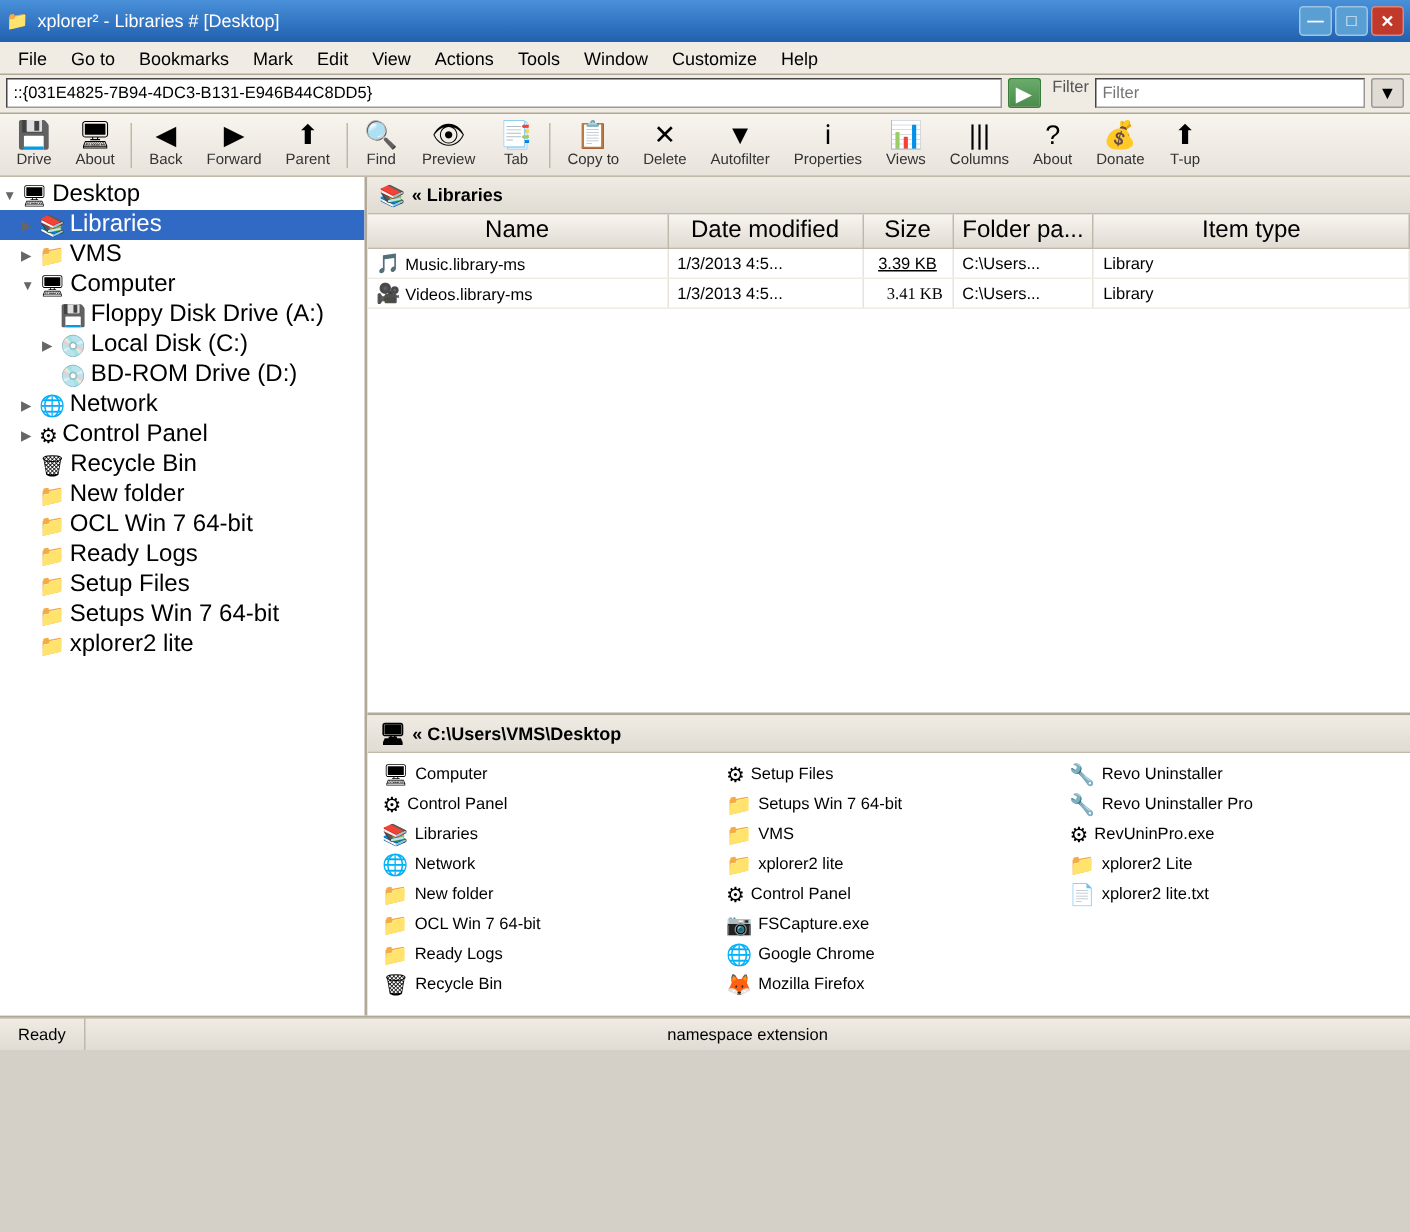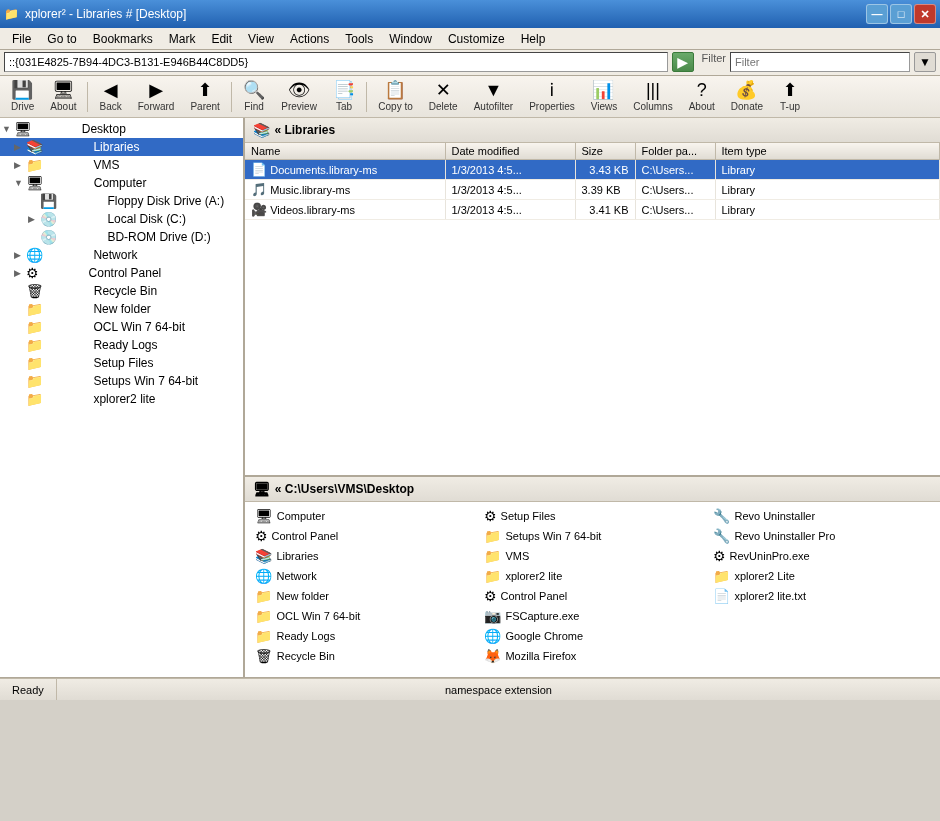--- a/index.html
+++ b/index.html
@@ -132,21 +132,21 @@
     .tree-item {
       display: flex;
       align-items: center;
       padding: 1px 2px;
       cursor: pointer;
       white-space: nowrap;
     }
     .tree-item.selected { background: #316ac5; color: white; }
     .tree-expand { width: 12px; font-size: 9px; cursor: pointer; color: #666; }
     .tree-icon { font-size: 14px; margin-right: 3px; }
-    .tree-label { font-size: 12px; margin-left: 47px; }
+    .tree-label { font-size: 16px; }
     .tree-indent-1 { padding-left: 14px; }
     .tree-indent-2 { padding-left: 28px; }
 
     
     #right-pane {
       flex: 1;
       display: flex;
       flex-direction: column;
     }
     #file-pane {
@@ -165,22 +165,22 @@
       align-items: center;
       gap: 4px;
     }
     .pane-icon { font-size: 14px; }
     #file-table { width: 100%; border-collapse: collapse; }
     #file-table th {
       background: linear-gradient(to bottom, #f8f4ee, #e0dcd4);
       border-right: 1px solid #c0b8a8;
       border-bottom: 1px solid #c0b8a8;
       padding: 2px 6px;
-      text-align: left;
-      font-size: 11px;
+      text-align: center;
+      font-size: 16px;
       font-weight: normal;
       cursor: pointer;
       white-space: nowrap;
     }
     #file-table td {
       padding: 2px 6px;
       border-right: 1px solid #e8e4dc;
       border-bottom: 1px solid #f0ece4;
       font-size: 11px;
       white-space: nowrap;
@@ -452,38 +452,31 @@
         <thead id="file-table-head">
             <tr>
               <th style="width: 200px;">Name</th>
               <th style="width: 130px; margin-left: 28px;">Date modified</th>
               <th style="width: 60px;">Size</th>
               <th style="width: 80px; margin-left: 20px;">Folder pa...</th>
               <th>Item type</th>
             </tr>
           </thead>
         <tbody id="file-table-body">
-            <tr class="selected">
-              <td><span class="file-icon">📄</span>Documents.library-ms</td>
-              <td>1/3/2013 4:5...</td>
-              <td style="text-align: right;">3.43 KB</td>
-              <td>C:\Users...</td>
-              <td>Library</td>
-            </tr>
             <tr class="">
               <td><span class="file-icon">🎵</span>Music.library-ms</td>
               <td>1/3/2013 4:5...</td>
-              <td style="text-align: left;">3.39 KB</td>
+              <td style="text-align: center; text-decoration: underline;">3.39 KB</td>
               <td>C:\Users...</td>
               <td>Library</td>
             </tr>
             <tr class="">
               <td><span class="file-icon">🎥</span>Videos.library-ms</td>
               <td>1/3/2013 4:5...</td>
-              <td style="text-align: right;">3.41 KB</td>
+              <td style="text-align: right; font-family: Liberation Serif, serif;">3.41 KB</td>
               <td>C:\Users...</td>
               <td>Library</td>
             </tr>
           </tbody>
       </table>
     </div>
 
     <div id="desktop-pane">
       <div id="desktop-header">
         <span class="pane-icon">🖥</span>

